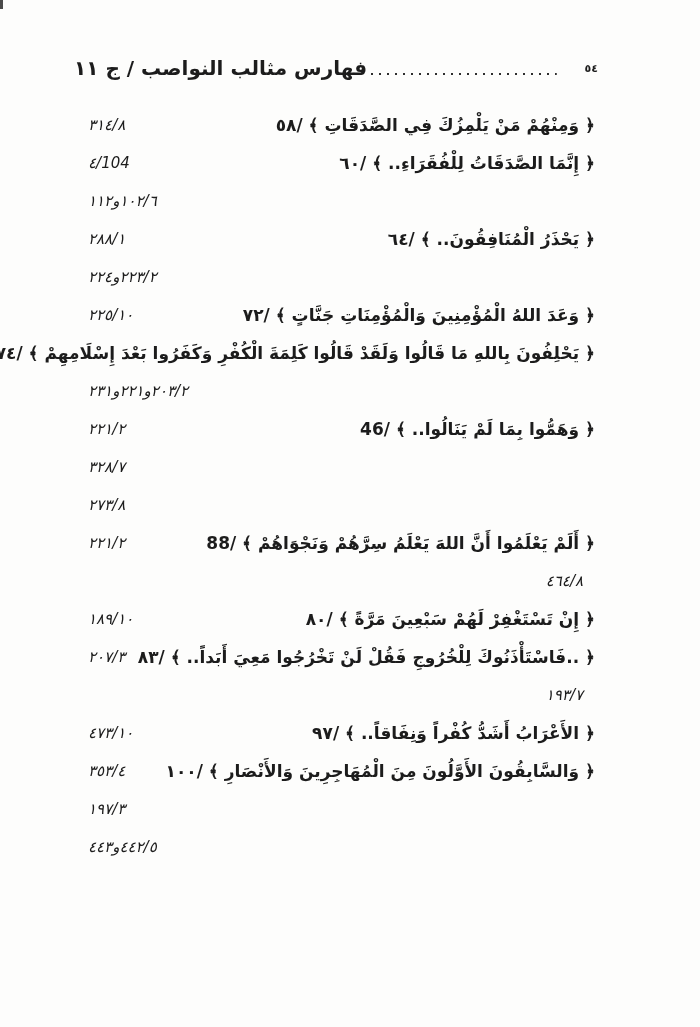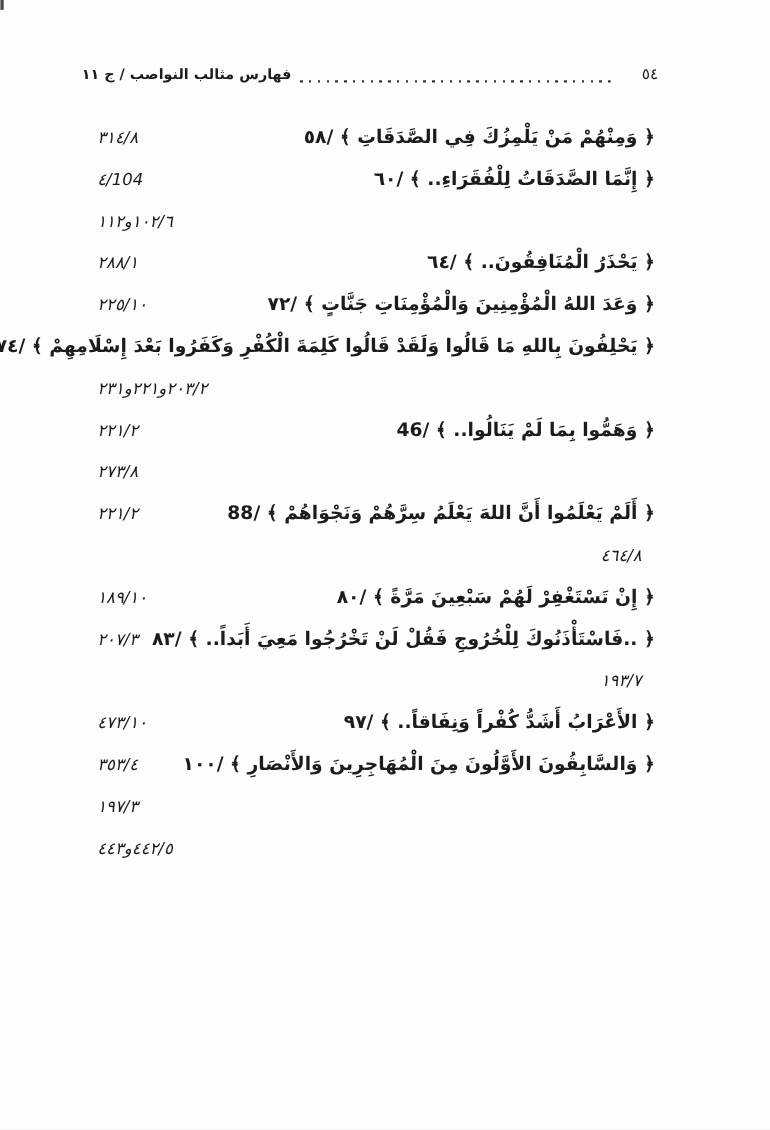--- a/index.html
+++ b/index.html
@@ -29,40 +29,40 @@
   .header {
     position: absolute;
     top: 52px;
     right: 102px;
     left: 74px;
     height: 32px;
     display: flex;            
     align-items: center;
   }
   .page-number {
-    font-size: 14px;
-    font-weight: normal;
+    font-size: 11px;
+    font-weight: bold;
     letter-spacing: 1px;
     white-space: nowrap;
     margin-left: 24px;
   }
   .leader {
     flex: 1;
     height: 3px;
     margin: 0 4px;
     position: relative;
     top: 6px;
     background-image: repeating-linear-gradient(
       to left, #2e2e2e 0 2.2px, transparent 2.2px 8px);
     background-size: 100% 2.2px;
     background-repeat: no-repeat;
     background-position: bottom;
   }
   .running-title {
-    font-size: 13px;
+    font-size: 20px;
     font-weight: bold;
     white-space: nowrap;
   }
 
   
   .entries {
     position: absolute;
     top: 106px;
     right: 105px;   
     left: 88px;     
@@ -114,20 +114,24 @@
     <div class="row">
       <span class="verse"></span>
       <span class="ref">١٠٢/٦و١١٢</span>
     </div>
 
     <div class="row">
       <span class="verse">﴿ يَحْذَرُ الْمُنَافِقُونَ.. ﴾ /٦٤</span>
       <span class="ref">٢٨٨/١</span>
     </div>
 
+    <div class="row">
+      <span class="verse"></span>
+      <span class="ref">٢٢٣/٢و٢٢٤</span>
+    </div>
 
     <div class="row">
       <span class="verse">﴿ وَعَدَ اللهُ الْمُؤْمِنِينَ وَالْمُؤْمِنَاتِ جَنَّاتٍ ﴾ /٧٢</span>
       <span class="ref">٢٢٥/١٠</span>
     </div>
 
     <div class="row">
       <span class="verse">﴿ يَحْلِفُونَ بِاللهِ مَا قَالُوا وَلَقَدْ قَالُوا كَلِمَةَ الْكُفْرِ وَكَفَرُوا بَعْدَ إِسْلَامِهِمْ ﴾ /٧٤</span>
 
     </div>
@@ -135,20 +139,24 @@
     <div class="row">
       <span class="verse"></span>
       <span class="ref">٢٠٣/٢و٢٢١و٢٣١</span>
     </div>
 
     <div class="row">
       <span class="verse">﴿ وَهَمُّوا بِمَا لَمْ يَنَالُوا.. ﴾ /46</span>
       <span class="ref">٢٢١/٢</span>
     </div>
 
+    <div class="row">
+      <span class="verse"></span>
+      <span class="ref">٣٢٨/٧</span>
+    </div>
 
     <div class="row">
       <span class="verse"></span>
       <span class="ref">٢٧٣/٨</span>
     </div>
 
     <div class="row">
       <span class="verse">﴿ أَلَمْ يَعْلَمُوا أَنَّ اللهَ يَعْلَمُ سِرَّهُمْ وَنَجْوَاهُمْ ﴾ /88</span>
       <span class="ref">٢٢١/٢</span>
     </div>

